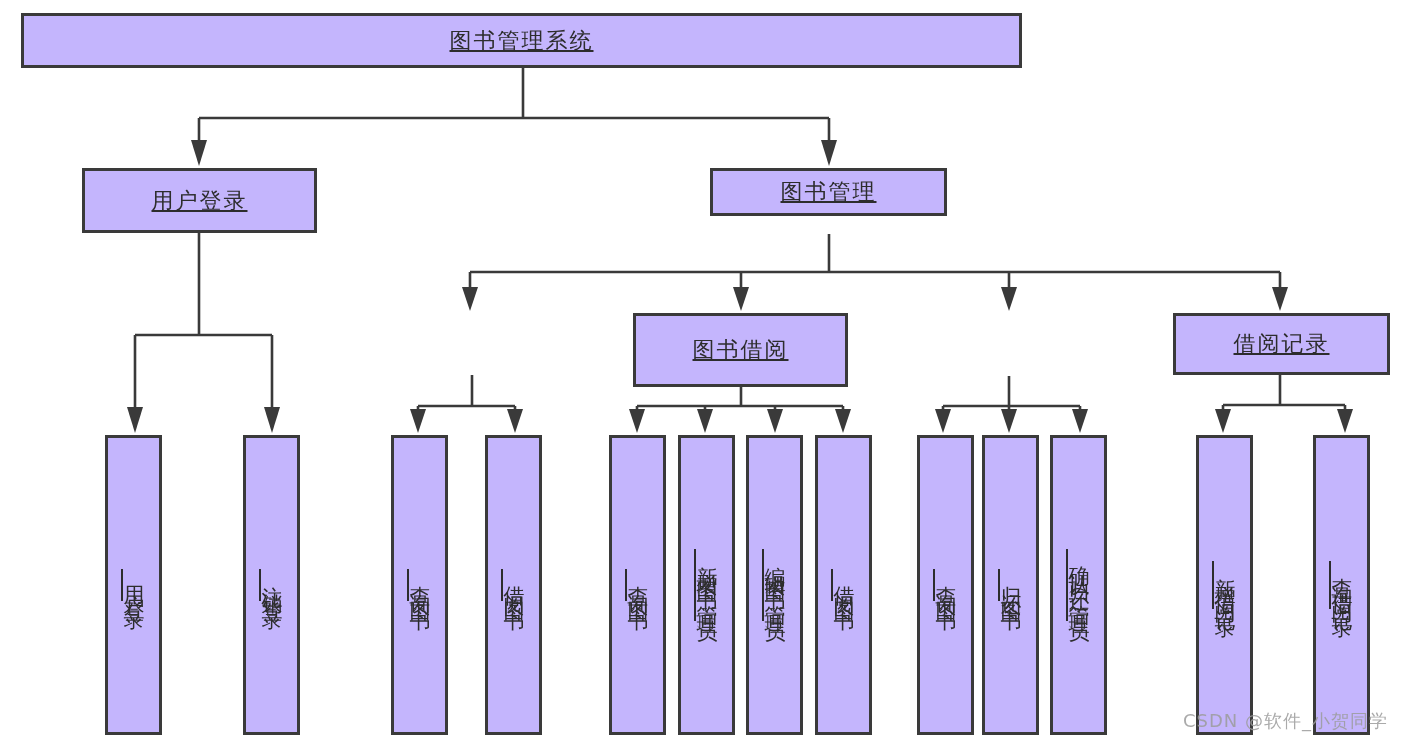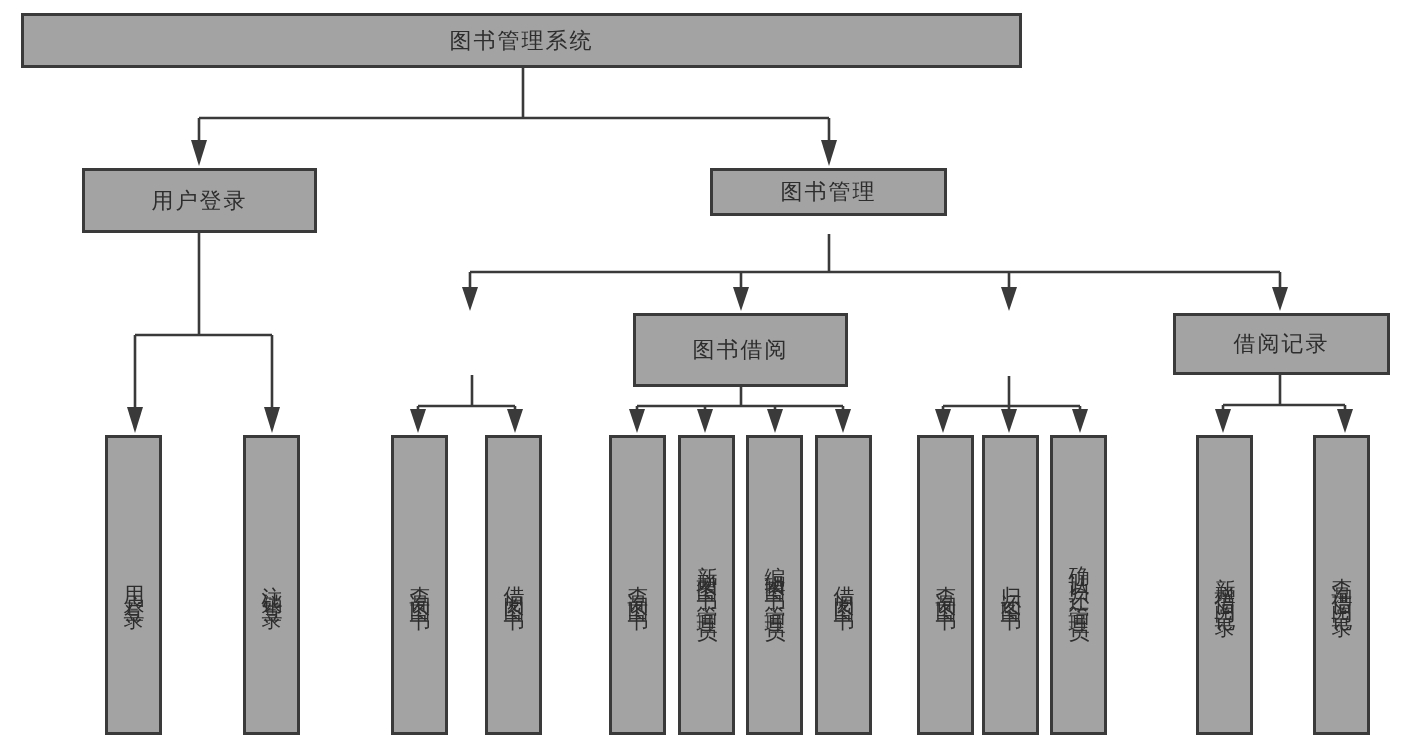--- a/index.html
+++ b/index.html
@@ -11,22 +11,22 @@
   html,body{margin:0;padding:0;background:var(--bg);}
   .stage{
     position:relative;width:1405px;height:747px;background:var(--bg);
     font-family:"DejaVu Sans",sans-serif;overflow:hidden;
   }
   .wires{position:absolute;left:0;top:0;}
   .wires path{stroke:var(--line);stroke-width:2.6;fill:none;}
   .wires polygon{fill:var(--line);stroke:none;}
   .node{
     position:absolute;box-sizing:border-box;border:3px solid var(--line);
-    background:#a3a3a3;color:var(--text);
-    display:flex;align-items:center;justify-content:center;
+    background:#c4b5fd;color:var(--text);
+    display:flex;align-items:center;justify-content:center;text-decoration:underline;
   }
   .h{font-size:22px;letter-spacing:2px;white-space:nowrap;}
   .v{
     writing-mode:vertical-rl;text-orientation:mixed;
     font-size:21px;letter-spacing:8px;line-height:1;
   }
   .watermark{
     position:absolute;left:1183px;top:709px;
     font-size:18px;color:var(--wm);letter-spacing:1px;
     white-space:nowrap;opacity:.85;
@@ -85,13 +85,14 @@
   <div class="node v" style="left:746px;top:435px;width:57px;height:300px">编辑图书（管理员）</div>
   <div class="node v" style="left:815px;top:435px;width:57px;height:300px">借阅图书</div>
 
   <div class="node v" style="left:917px;top:435px;width:57px;height:300px">查询图书</div>
   <div class="node v" style="left:982px;top:435px;width:57px;height:300px">归还图书</div>
   <div class="node v" style="left:1050px;top:435px;width:57px;height:300px">确认归还（管理员）</div>
 
   <div class="node v" style="left:1196px;top:435px;width:57px;height:300px">新增借阅记录</div>
   <div class="node v" style="left:1313px;top:435px;width:57px;height:300px">查询借阅记录</div>
 
+  <div class="watermark">CSDN @软件_小贺同学</div>
 </div>
 
 </body></html>

